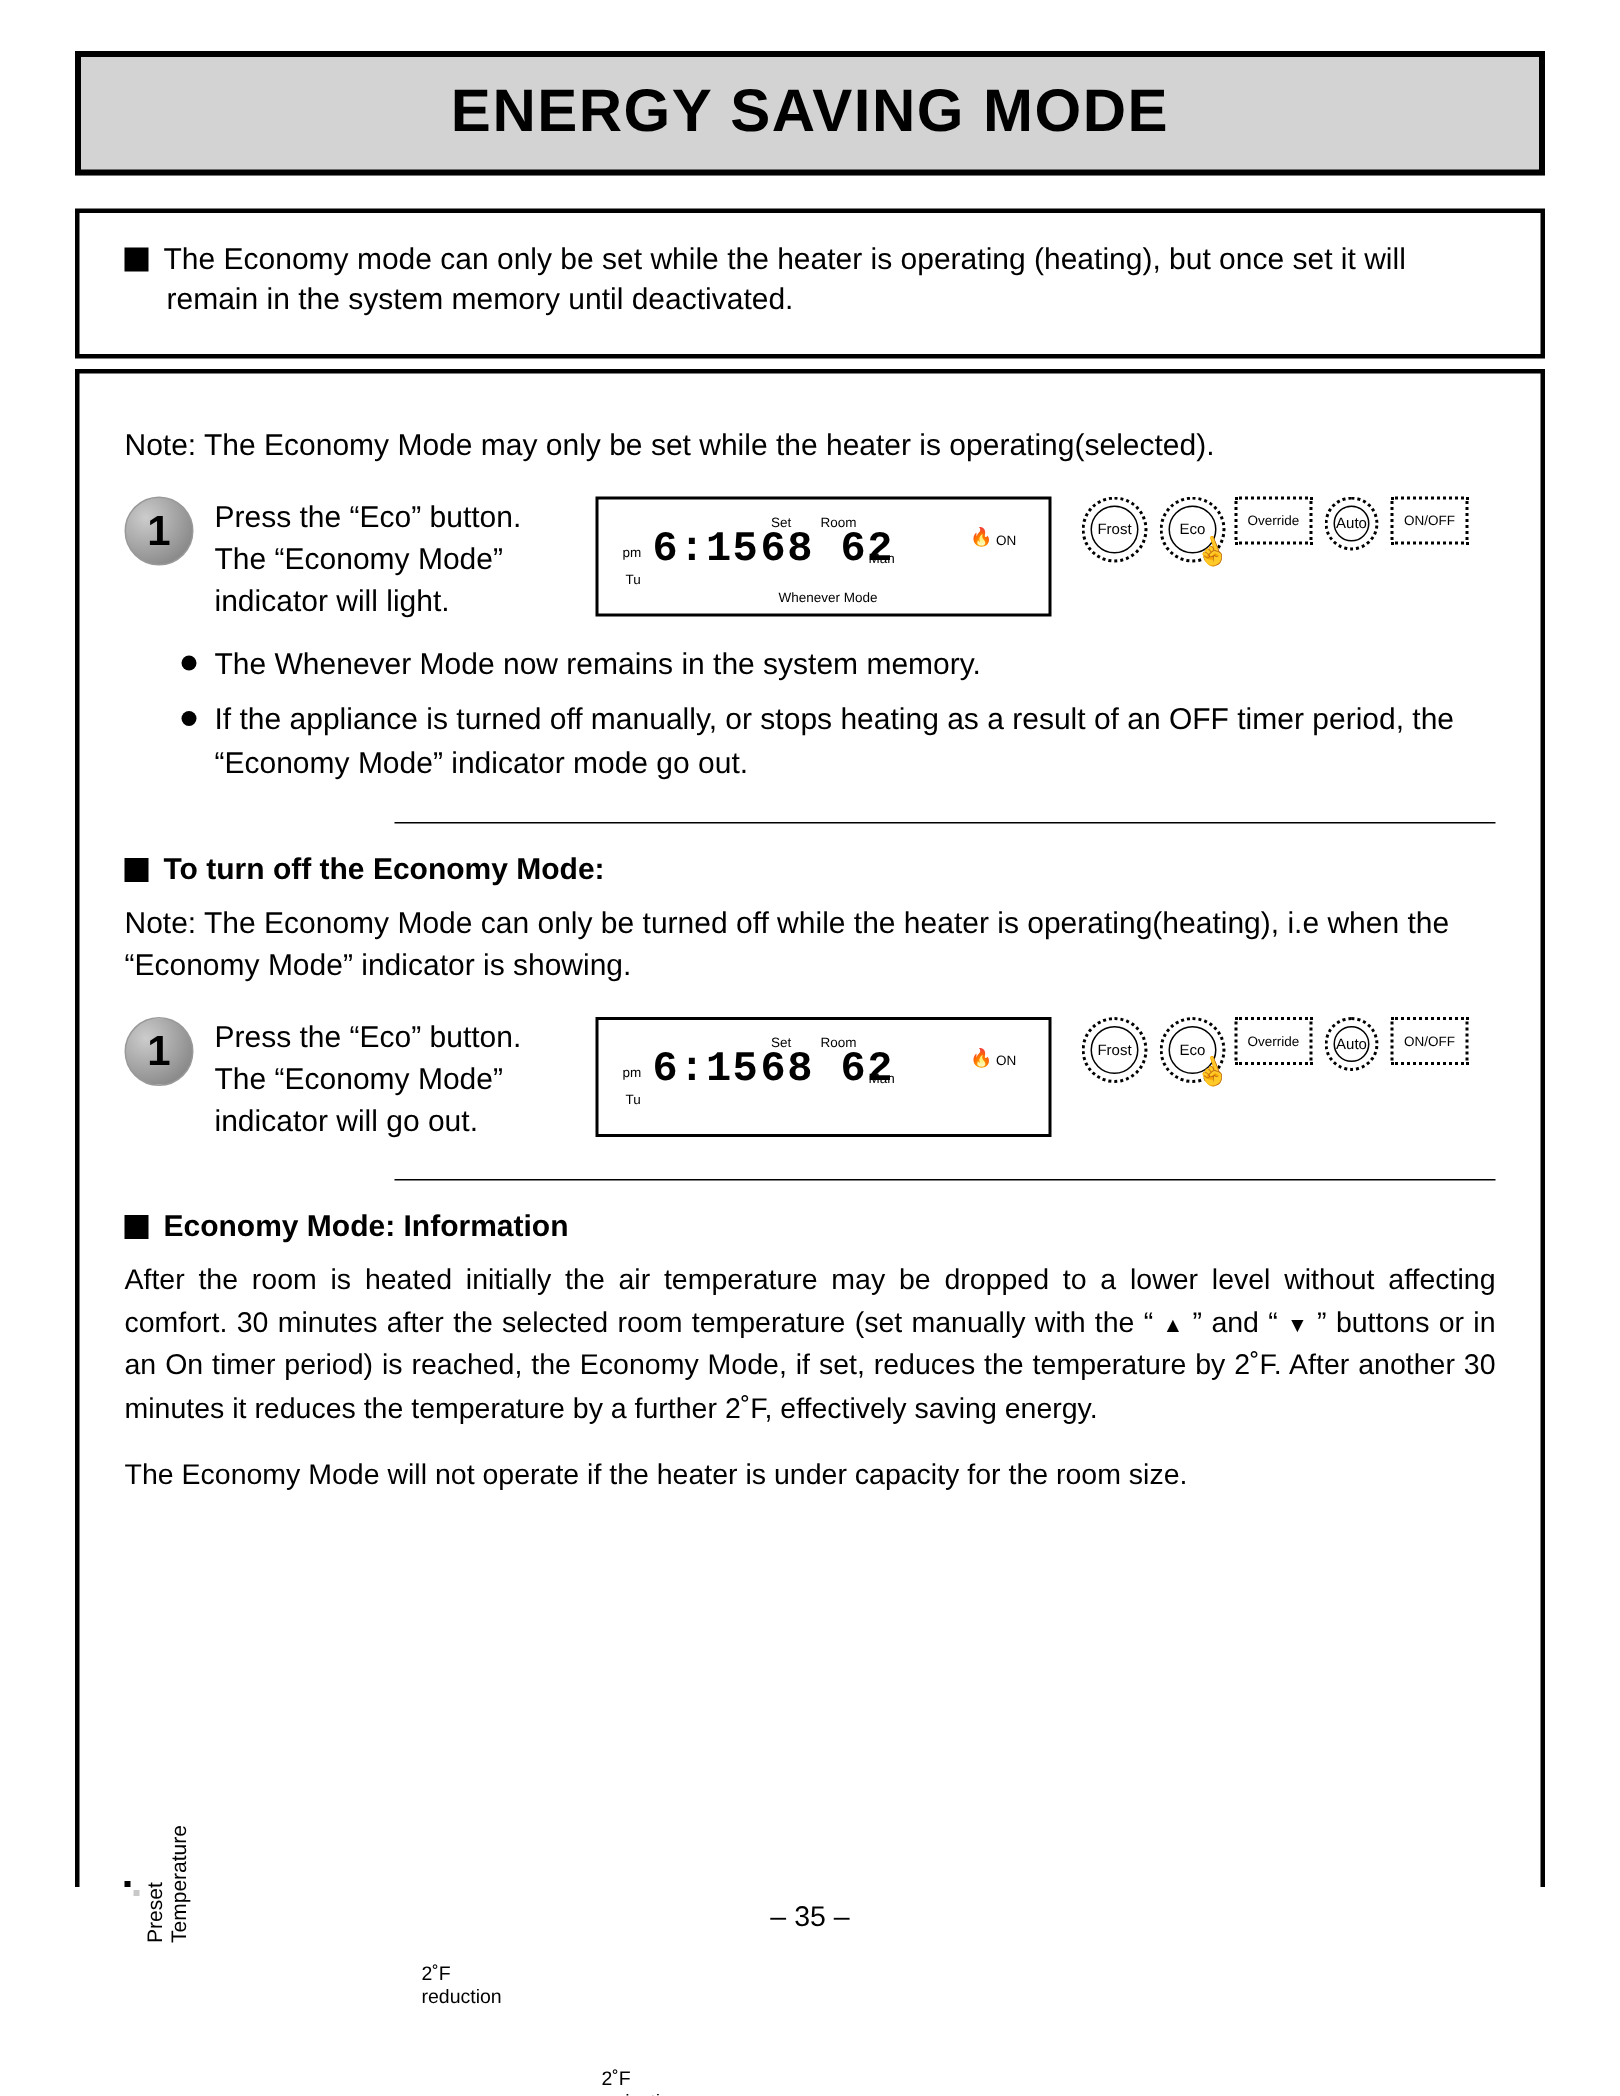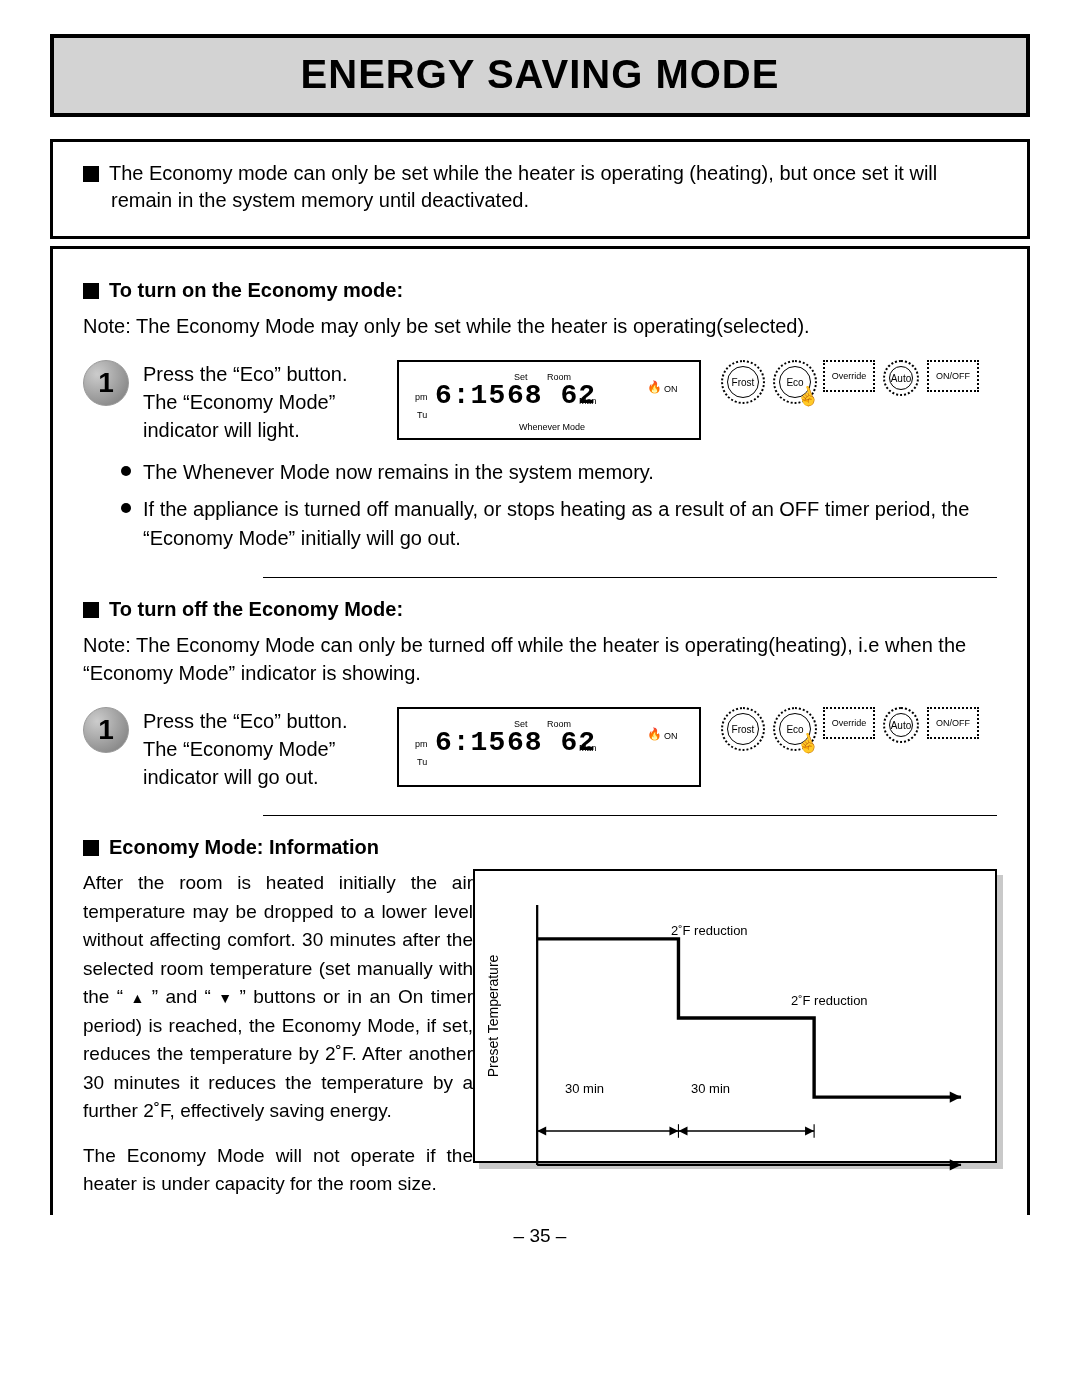--- a/index.html
+++ b/index.html
@@ -94,21 +94,21 @@
     width:48px;height:28px;border:2px dotted #000;
     display:inline-flex;align-items:center;justify-content:center;
     font-size:9px;
   }
   .row{display:flex;gap:8px;}
   .hand{position:absolute;right:-4px;bottom:-6px;font-size:18px;transform:rotate(-20deg);}
   ul.bullets{list-style:none;margin:14px 0 22px 0;padding:0 0 0 38px;font-size:20px;line-height:1.45;}
   ul.bullets li{position:relative;padding-left:22px;margin:8px 0;}
   ul.bullets li::before{content:"";position:absolute;left:0;top:8px;width:10px;height:10px;background:#000;border-radius:50%;}
   .divider{border:none;border-top:1px solid #000;margin:24px 0 20px 180px;}
-  .info-row{display:flex;align-items:flex-start;}
+  .info-row{display:flex;gap:24px;align-items:flex-start;flex-direction:column;}
   .info-text{flex:0 0 390px;font-size:19px;line-height:1.5;text-align:justify;}
   .info-text p{margin:0 0 16px 0;}
   .chart-box{
     flex:1;
     border:2px solid #000;
     box-shadow:6px 6px 0 #c9c9c9;
     height:290px;
     position:relative;
     background:#fff;
   }
@@ -130,21 +130,20 @@
 
 <div class="intro-frame">
   <div class="intro-text">
     <span class="sq-bullet intro-line1">The Economy mode can only be set while the heater is operating (heating), but once set it will</span>
     <span class="intro-line2">remain in the system memory until deactivated.</span>
   </div>
 </div>
 
 <div class="main-frame">
 
-  <div class="section-title sq-bullet">To turn on the Economy mode:</div>
   <div class="note-text">Note: The Economy Mode may only be set while the heater is operating(selected).</div>
 
   <div class="step-row">
     <div class="step-num">1</div>
     <div class="step-text">Press the “Eco” button. The “Economy Mode” indicator will light.</div>
     <div class="lcd-wrap">
       <div class="lcd">
         <span class="lbl pm">pm</span>
         <span class="lbl tu">Tu</span>
         <span class="seg time">6:15</span>
@@ -176,21 +175,21 @@
           </div>
         <div class="rect-btn">
             <span>ON/OFF</span>
           </div>
       </div>
     </div>
   </div>
 
   <ul class="bullets">
     <li>The Whenever Mode now remains in the system memory.</li>
-    <li>If the appliance is turned off manually, or stops heating as a result of an OFF timer period, the “Economy Mode” initially will go out.</li>
+    <li>If the appliance is turned off manually, or stops heating as a result of an OFF timer period, the “Economy Mode” indicator mode go out.</li>
   </ul>
 
   <hr class="divider">
 
   <div class="section-title sq-bullet">To turn off the Economy Mode:</div>
   <div class="note-text">Note: The Economy Mode can only be turned off while the heater is operating(heating), i.e when the  “Economy Mode” indicator is showing.</div>
 
   <div class="step-row">
     <div class="step-num">1</div>
     <div class="step-text">Press the “Eco” button. The “Economy Mode” indicator will go out.</div>

